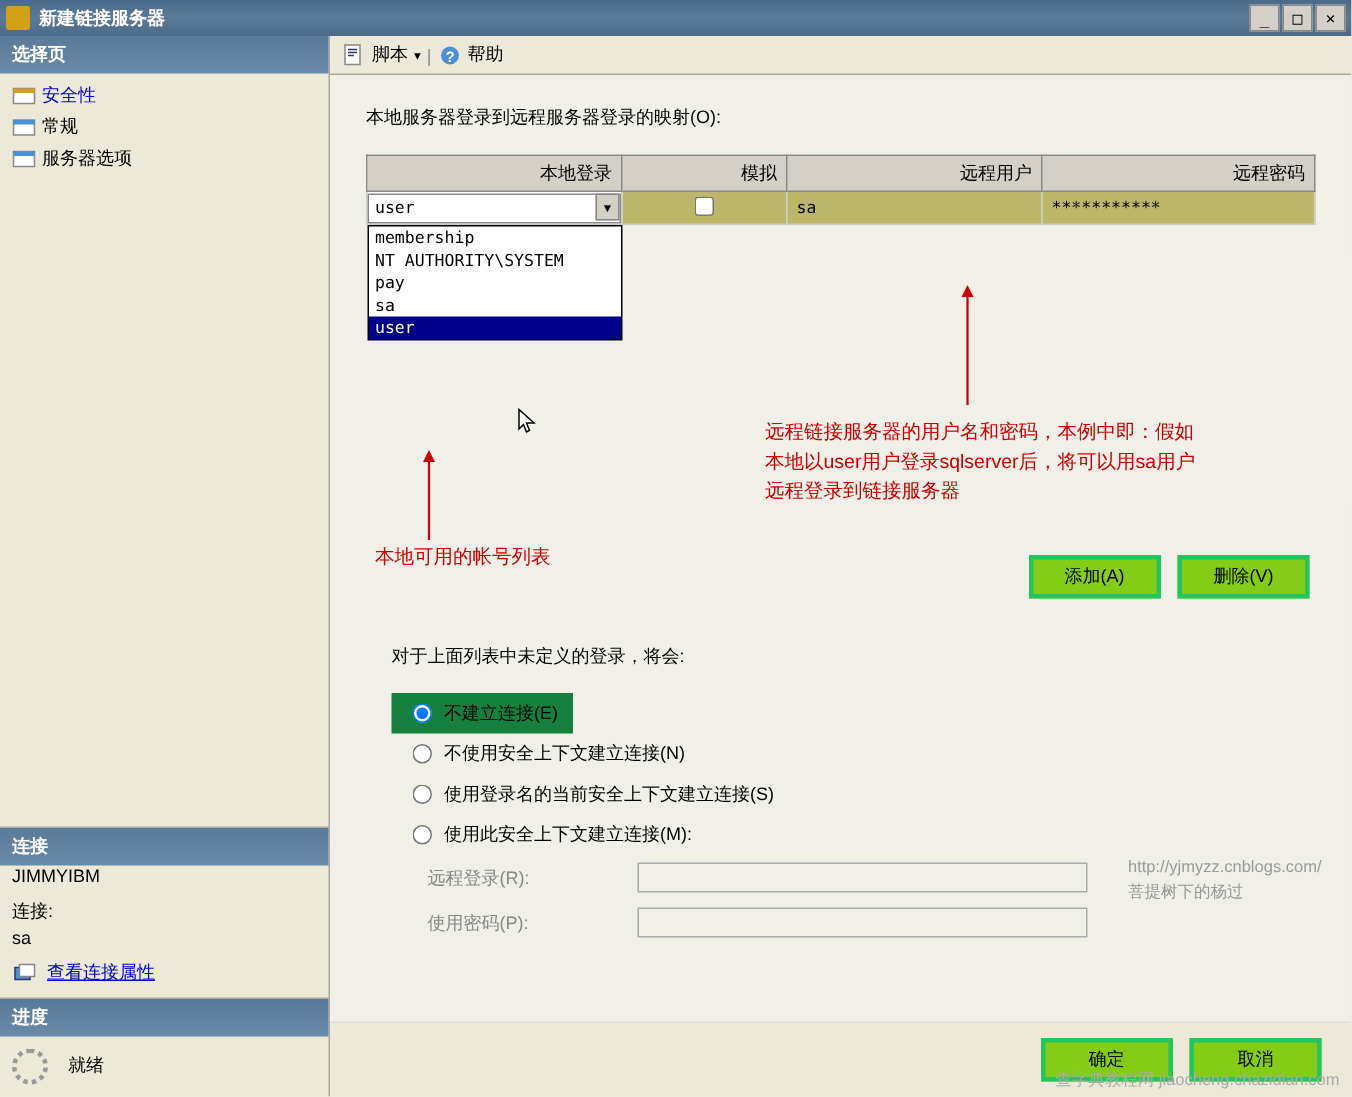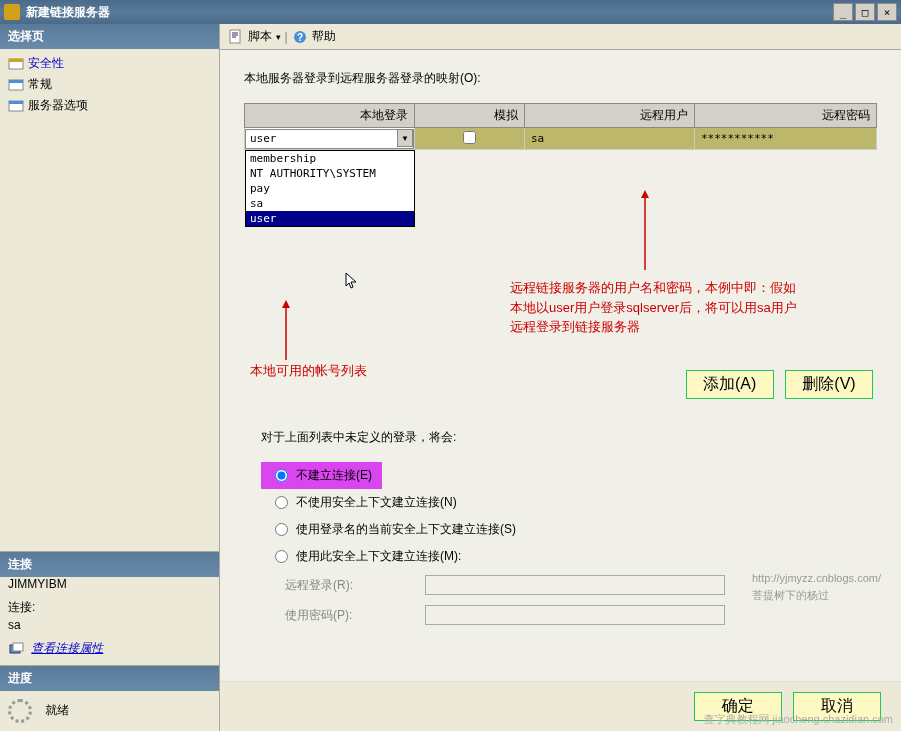--- a/index.html
+++ b/index.html
@@ -18,21 +18,21 @@
     .page-item { display: flex; align-items: center; padding: 2px 8px; cursor: pointer; }
     .page-item.selected { color: #0000cc; }
     .page-icon { width: 16px; height: 14px; margin-right: 4px; display: inline-block; }
     .page-icon svg { width: 16px; height: 14px; }
     
     .spacer-flex { flex: 1; }
     
     .conn-section { border-top: 1px solid #aca899; }
     .conn-label { margin: 6px 8px 2px; }
     .conn-value { margin: 0 8px 8px; }
-    .view-link { color: #0000cc; text-decoration: underline; margin: 8px; display: inline-block; cursor: pointer; font-style: italic; }
+    .view-link { color: #0000cc; text-decoration: underline; margin: 8px; display: inline-block; cursor: pointer; }
     .link-icon { width: 16px; height: 14px; margin-right: 4px; display: inline-block; vertical-align: middle; }
     
     .progress-section { padding: 8px; }
     .progress-spinner { width: 24px; height: 24px; border: 3px dotted #999; border-radius: 50%; display: inline-block; vertical-align: middle; margin-right: 10px; }
     
     .content { flex: 1; background: #f0f0e8; display: flex; flex-direction: column; }
     .toolbar { background: #ece9d8; border-bottom: 1px solid #aca899; padding: 4px 8px; display: flex; align-items: center; gap: 4px; }
     .toolbar-icon { width: 16px; height: 16px; display: inline-block; }
     
     .content-body { padding: 20px 24px; flex: 1; position: relative; }
@@ -54,26 +54,26 @@
     
     .checkbox-cell { text-align: center; background: #c0c0d0; }
     .checkbox-cell input { margin: auto; }
     
     .cell-text { padding: 0 6px; font-family: monospace; font-size: 11px; display: block; }
     
     .annotation-red { color: #c00; position: absolute; font-size: 13px; }
     .arrow-svg { position: absolute; }
     
     .button-row { text-align: right; margin-top: 10px; padding-right: 4px; }
-    .win-btn { background: #fef9c3; border: 1px solid #22c55e; padding: 3px 16px; margin-left: 8px; min-width: 88px; cursor: pointer; font-size: 16px; font-family: inherit; }
+    .win-btn { background: #84cc16; border: 3px solid #22c55e; padding: 3px 16px; margin-left: 8px; min-width: 88px; cursor: pointer; font-size: 12px; font-family: inherit; }
     
     .radio-section { margin-top: 30px; margin-left: 17px; }
     .radio-row { display: flex; align-items: center; padding: 5px 0 5px 14px; }
     .radio-row input[type=radio] { margin-right: 8px; }
-    .radio-row.highlighted { background: #d946ef; display: inline-flex; padding-right: 10px; }
+    .radio-row.highlighted { background: #15803d; display: inline-flex; padding-right: 10px; }
     
     .creds-row { display: flex; align-items: center; padding: 5px 0; margin-left: 24px; }
     .creds-label { width: 140px; color: #888; }
     .creds-input { flex: 1; max-width: 300px; height: 20px; border: 1px solid #aaa; background: #f0f0e8; }
     
     .watermark { position: absolute; right: 20px; top: 520px; color: #999; font-size: 11px; text-align: left; line-height: 1.5; }
     .watermark2 { position: absolute; right: 8px; bottom: 4px; color: #aaa; font-size: 11px; }
     
     .footer-buttons { padding: 10px 20px; text-align: right; border-top: 1px solid #ddd; background: #ece9d8; }
     

